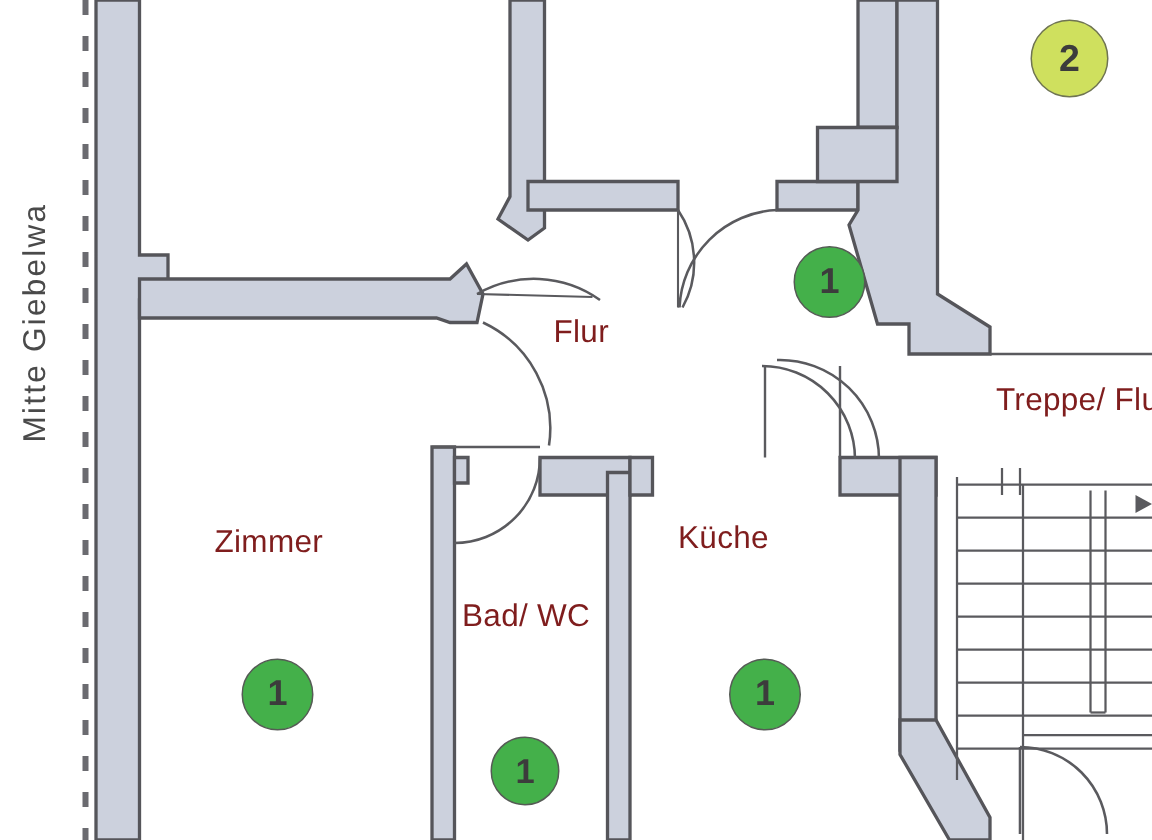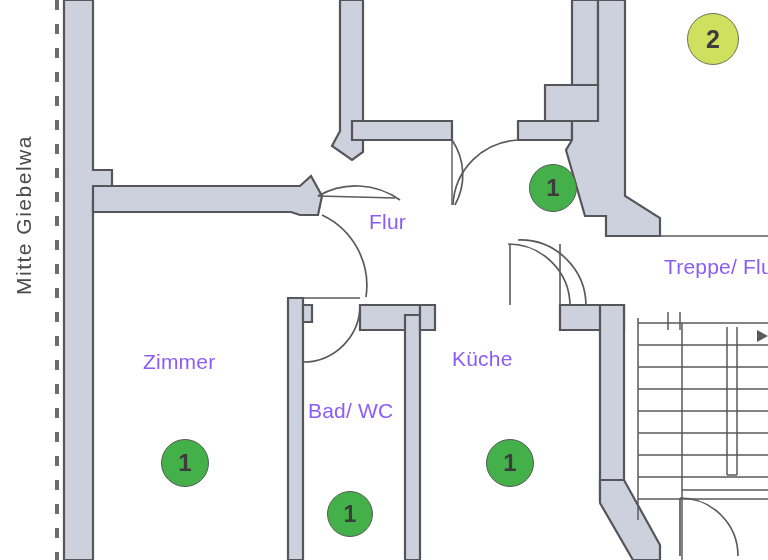--- a/index.html
+++ b/index.html
@@ -18,21 +18,21 @@
     overflow: hidden;
   }
   #plan svg {
     position: absolute;
     left: 0;
     top: 0;
     display: block;
   }
   .room-label {
     position: absolute;
-    color: #8b5cf6;
+    color: #7f1d1d;
     font-size: 21px;
     font-family: "Liberation Sans", sans-serif;
     white-space: nowrap;
     letter-spacing: 0.2px;
   }
   .edge-label {
     position: absolute;
     color: #4a4a4a;
     font-size: 21px;
     font-family: "Liberation Sans", sans-serif;

